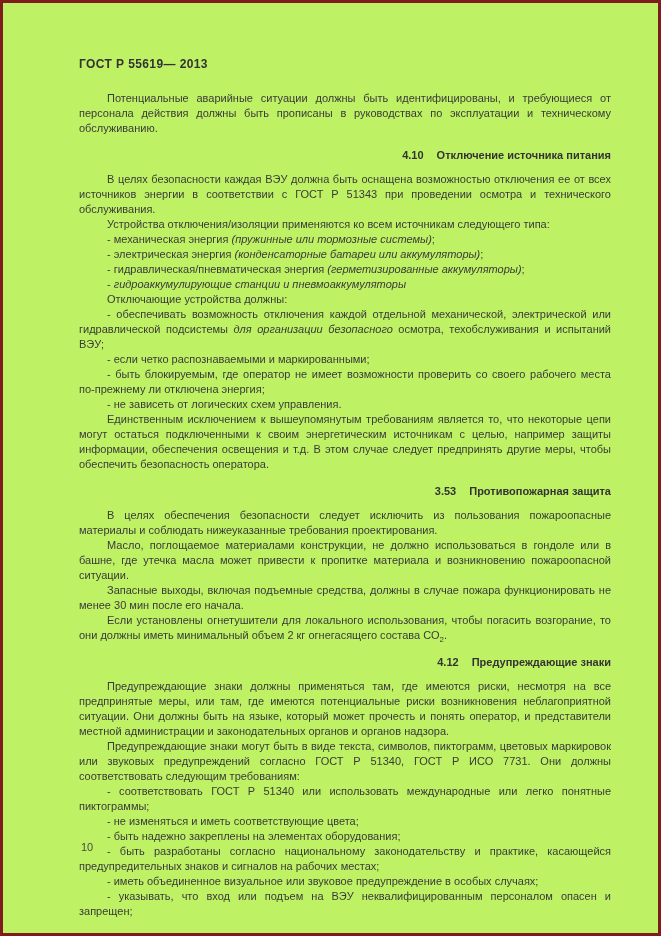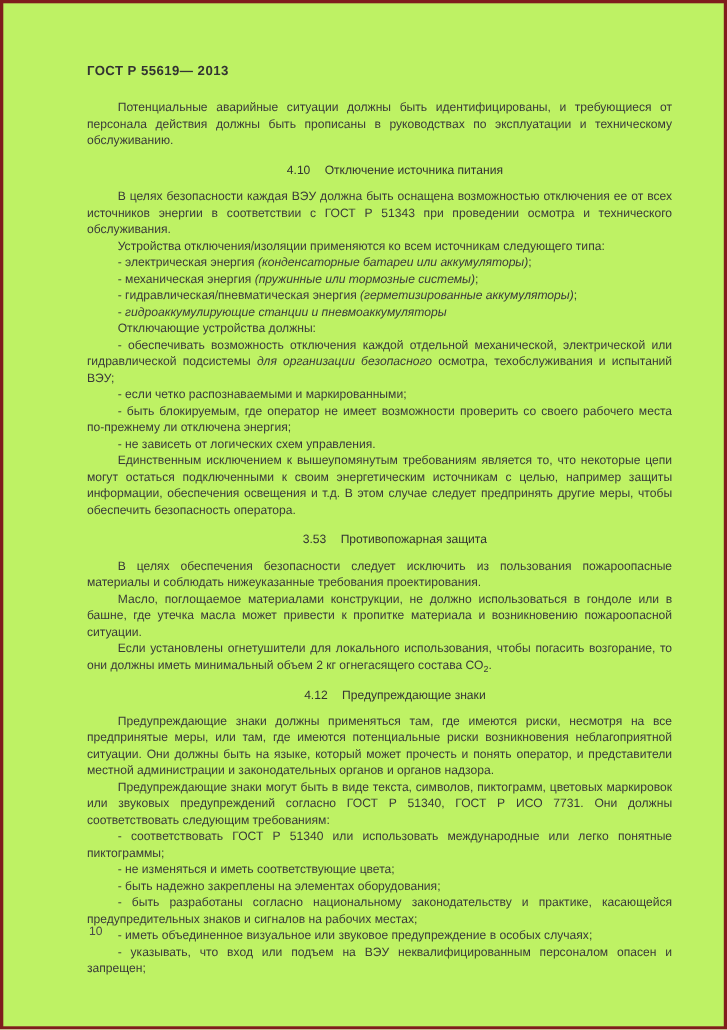--- a/index.html
+++ b/index.html
@@ -29,22 +29,22 @@
   }
   .block {
     margin: 0;
     font-size: 11px;
     line-height: 15px;
     text-align: justify;
     text-indent: 28px;
     color: #3a3a3a;
   }
   .heading {
-    font-weight: normal;
-    text-align: center;
+    font-weight: bold;
+    text-align: right;
     margin: 12px 0 9px 0;
     color: #333333;
   }
   .heading .hnum { margin-right: 13px; }
   .block i { font-style: italic; }
   .block sub { font-size: 8px; line-height: 0; }
   .page-number {
     position: absolute;
     left: 78px;
     top: 838px;
@@ -57,33 +57,34 @@
 <body>
 
 <div class="page">
   <div class="content">
     <p class="doc-header">ГОСТ Р 55619— 2013</p>
     <div>
         <p class="block paragraph"><span>Потенциальные аварийные ситуации должны быть идентифицированы, и требующиеся от персонала действия должны быть прописаны в руководствах по эксплуатации и техническому обслуживанию.</span></p>
         <p class="block heading"><span class="hnum">4.10</span><span>Отключение источника питания</span></p>
         <p class="block paragraph"><span>В целях безопасности каждая ВЭУ должна быть оснащена возможностью отключения ее от всех источников энергии в соответствии с ГОСТ Р 51343 при проведении осмотра и технического обслуживания.</span></p>
         <p class="block paragraph"><span>Устройства отключения/изоляции применяются ко всем источникам следующего типа:</span></p>
+        <p class="block list-item"><span>- механическая энергия </span><i>(пружинные или тормозные системы)</i><span>;</span></p>
         <p class="block list-item"><span>- электрическая энергия </span><i>(конденсаторные батареи или аккумуляторы)</i><span>;</span></p>
-        <p class="block list-item"><span>- механическая энергия </span><i>(пружинные или тормозные системы)</i><span>;</span></p>
         <p class="block list-item"><span>- гидравлическая/пневматическая энергия </span><i>(герметизированные аккумуляторы)</i><span>;</span></p>
         <p class="block list-item"><span>- </span><i>гидроаккумулирующие станции и пневмоаккумуляторы</i></p>
         <p class="block paragraph"><span>Отключающие устройства должны:</span></p>
         <p class="block list-item"><span>- обеспечивать возможность отключения каждой отдельной механической, электрической или гидравлической подсистемы </span><i>для организации безопасного</i><span> осмотра, техобслуживания и испытаний ВЭУ;</span></p>
         <p class="block list-item"><span>- если четко распознаваемыми и маркированными;</span></p>
         <p class="block list-item"><span>- быть блокируемым, где оператор не имеет возможности проверить со своего рабочего места по-прежнему ли отключена энергия;</span></p>
         <p class="block list-item"><span>- не зависеть от логических схем управления.</span></p>
         <p class="block paragraph"><span>Единственным исключением к вышеупомянутым требованиям является то, что некоторые цепи могут остаться подключенными к своим энергетическим источникам с целью, например защиты информации, обеспечения освещения и т.д. В этом случае следует предпринять другие меры, чтобы обеспечить безопасность оператора.</span></p>
         <p class="block heading"><span class="hnum">3.53</span><span>Противопожарная защита</span></p>
         <p class="block paragraph"><span>В целях обеспечения безопасности следует исключить из пользования пожароопасные материалы и соблюдать нижеуказанные требования проектирования.</span></p>
         <p class="block paragraph"><span>Масло, поглощаемое материалами конструкции, не должно использоваться в гондоле или в башне, где утечка масла может привести к пропитке материала и возникновению пожароопасной ситуации.</span></p>
+        <p class="block paragraph"><span>Запасные выходы, включая подъемные средства, должны в случае пожара функционировать не менее 30 мин после его начала.</span></p>
         <p class="block paragraph"><span>Если установлены огнетушители для локального использования, чтобы погасить возгорание, то они должны иметь минимальный объем 2 кг огнегасящего состава СО</span><sub>2</sub><span>.</span></p>
         <p class="block heading"><span class="hnum">4.12</span><span>Предупреждающие знаки</span></p>
         <p class="block paragraph"><span>Предупреждающие знаки должны применяться там, где имеются риски, несмотря на все предпринятые меры, или там, где имеются потенциальные риски возникновения неблагоприятной ситуации. Они должны быть на языке, который может прочесть и понять оператор, и представители местной администрации и законодательных органов и органов надзора.</span></p>
         <p class="block paragraph"><span>Предупреждающие знаки могут быть в виде текста, символов, пиктограмм, цветовых маркировок или звуковых предупреждений согласно ГОСТ Р 51340, ГОСТ Р ИСО 7731. Они должны соответствовать следующим требованиям:</span></p>
         <p class="block list-item"><span>- соответствовать ГОСТ Р 51340 или использовать международные или легко понятные пиктограммы;</span></p>
         <p class="block list-item"><span>- не изменяться и иметь соответствующие цвета;</span></p>
         <p class="block list-item"><span>- быть надежно закреплены на элементах оборудования;</span></p>
         <p class="block list-item"><span>- быть разработаны согласно национальному законодательству и практике, касающейся предупредительных знаков и сигналов на рабочих местах;</span></p>
         <p class="block list-item"><span>- иметь объединенное визуальное или звуковое предупреждение в особых случаях;</span></p>
         <p class="block list-item"><span>- указывать, что вход или подъем на ВЭУ неквалифицированным персоналом опасен и запрещен;</span></p>

